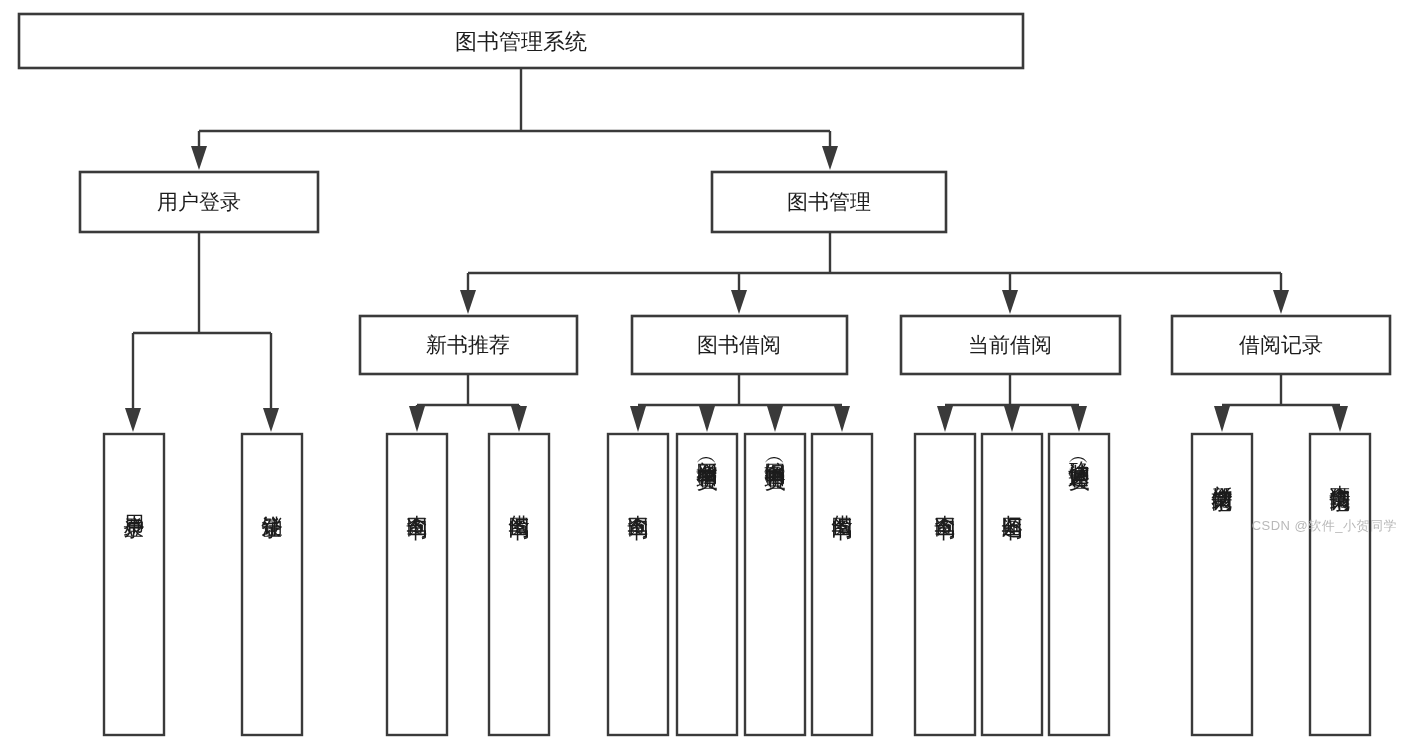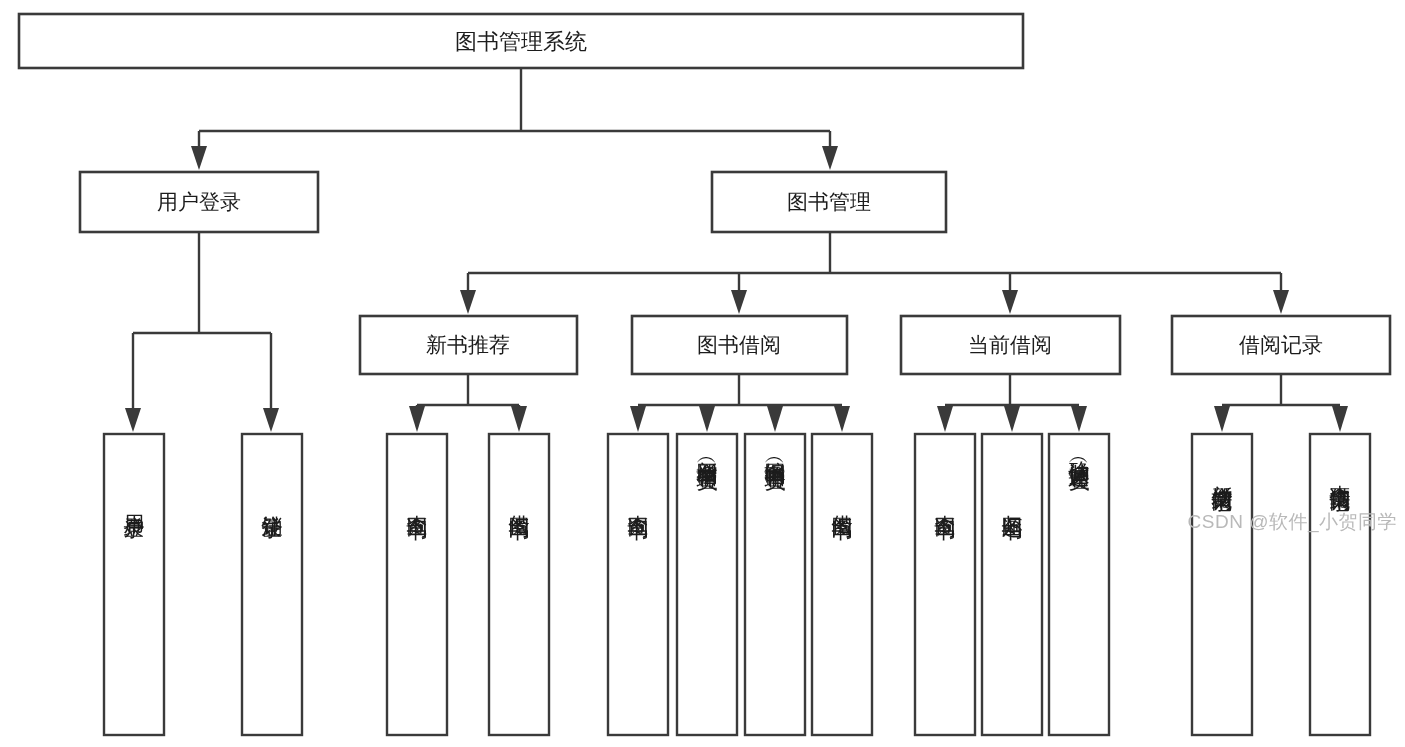--- a/index.html
+++ b/index.html
@@ -73,21 +73,21 @@
     line-height: 1.05;
     letter-spacing: 1.5px;
     color: #1c1c1c;
     white-space: nowrap;
   }
   .watermark {
     position: absolute;
     right: 8px;
     bottom: 4px;
     font-family: "Liberation Sans", "DejaVu Sans", sans-serif;
-    font-size: 19px;
+    font-size: 13px;
     color: #b9b9b9;
     letter-spacing: 0.5px;
     white-space: nowrap;
   }
 </style>
 </head>
 <body>
 
 <div id="diagram-root">
 

